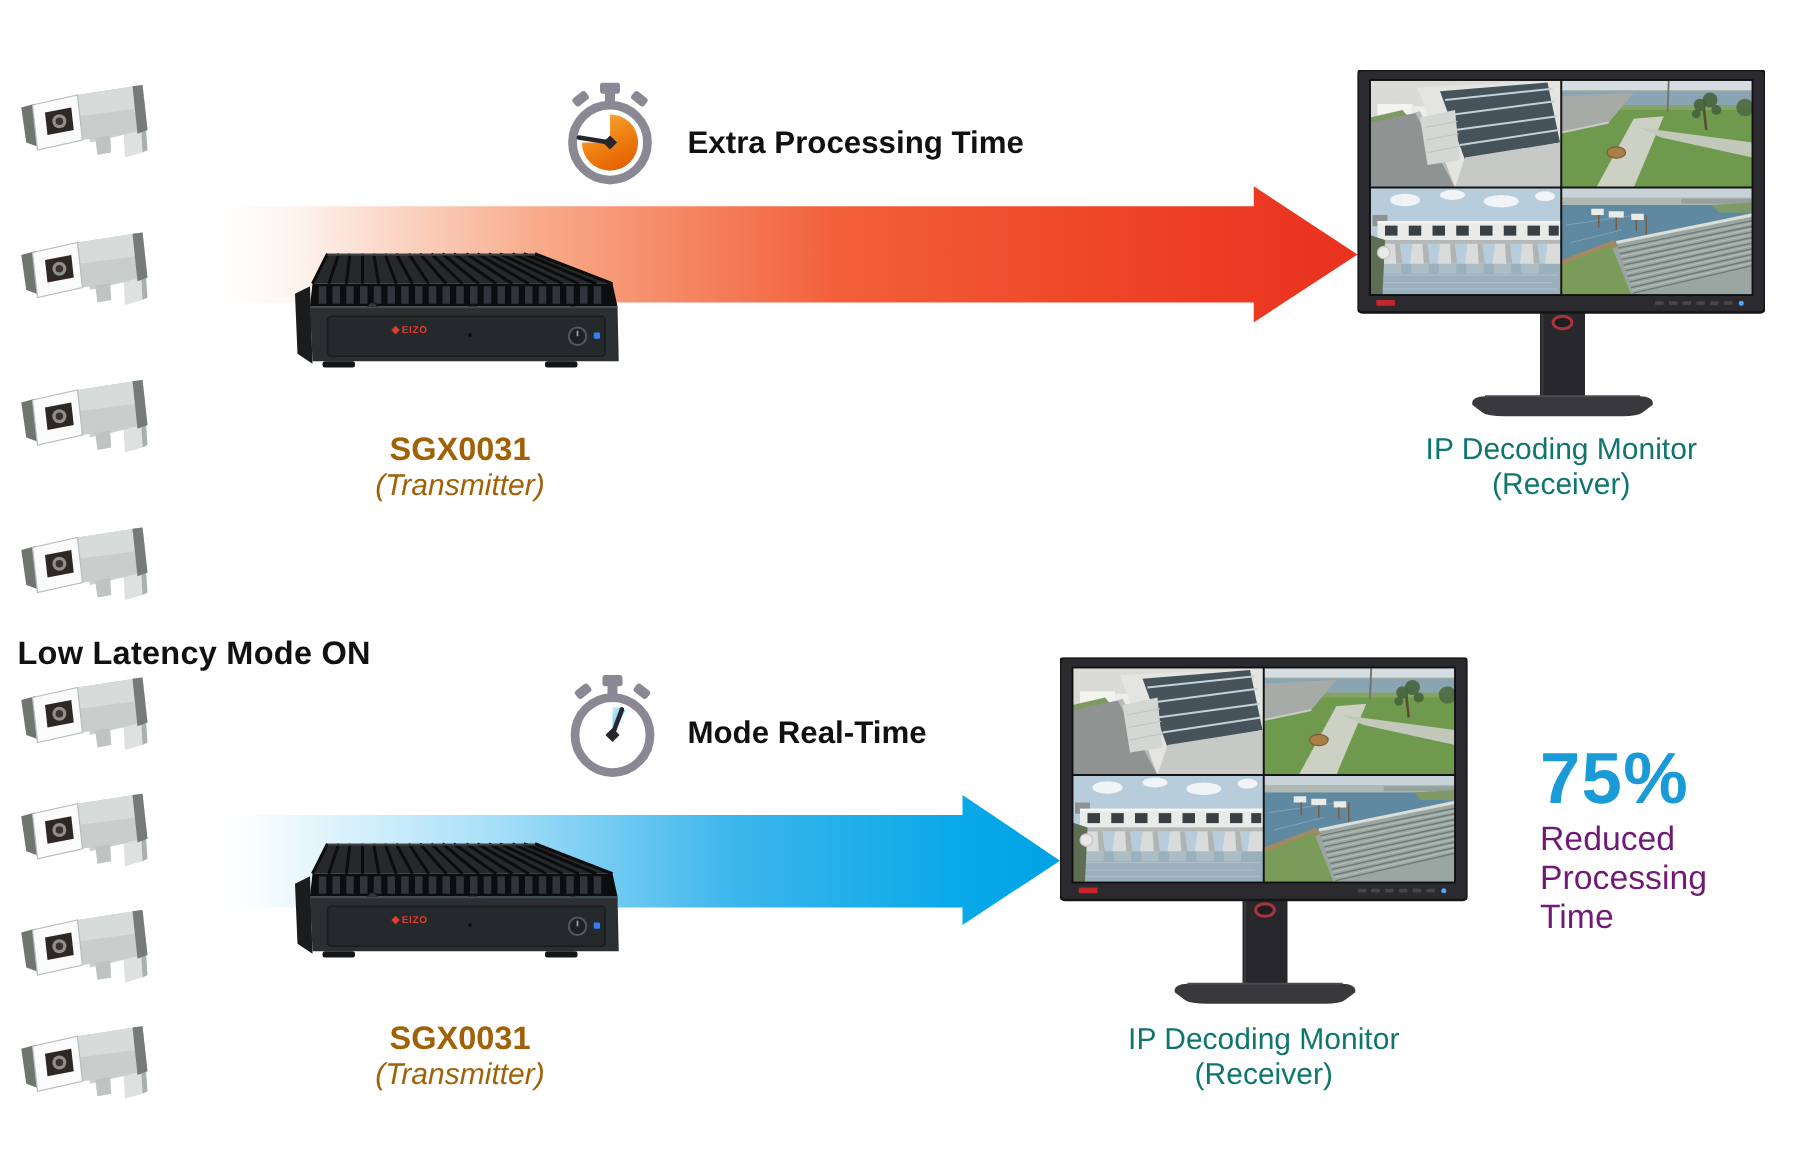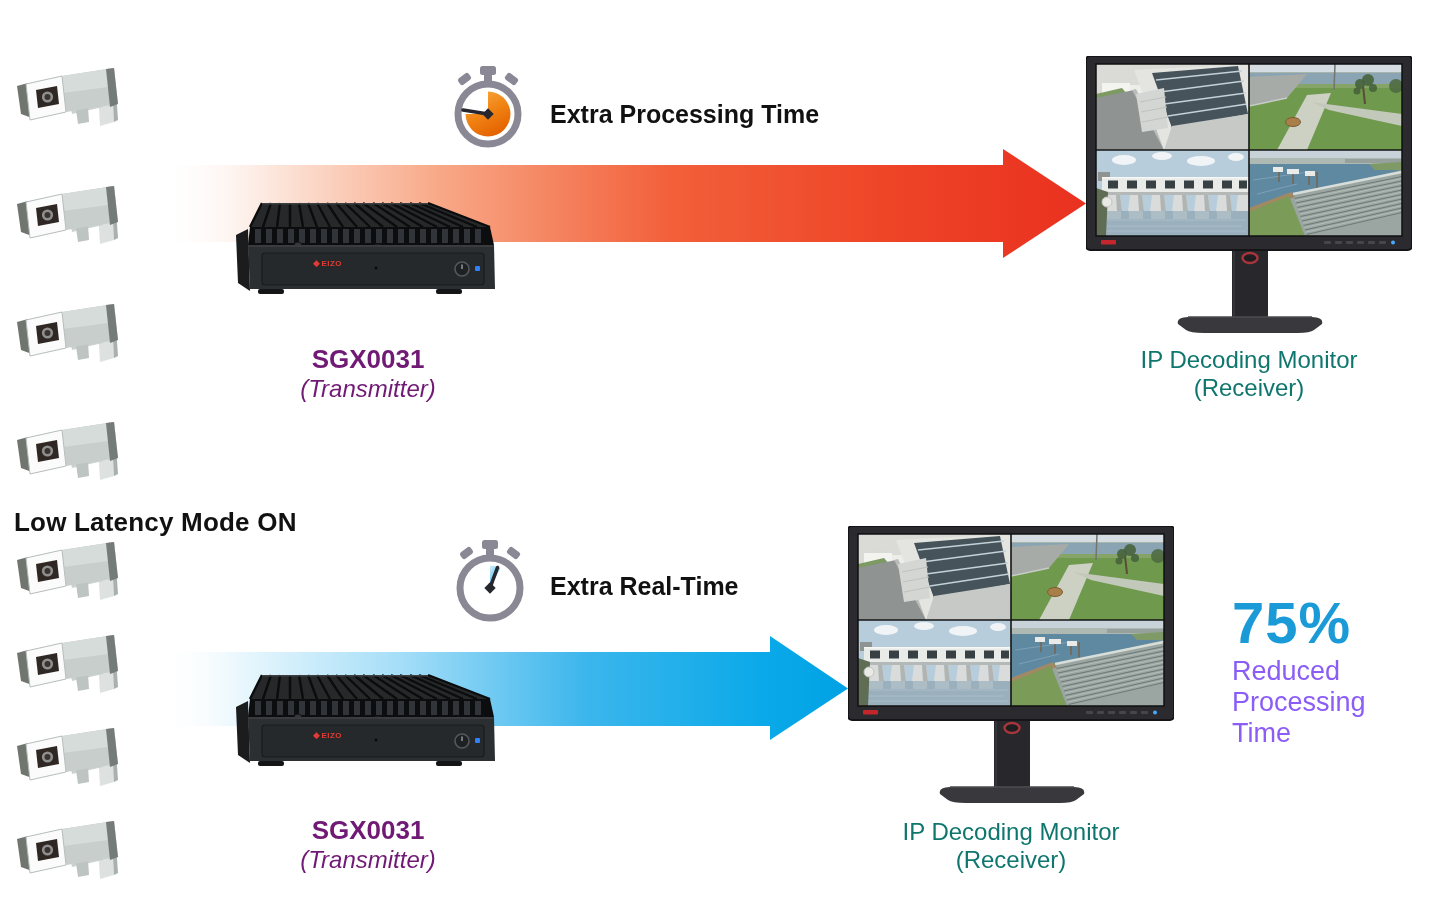--- a/index.html
+++ b/index.html
@@ -3,27 +3,27 @@
 <meta charset="utf-8">
 <style>
   html,body{margin:0;padding:0;background:#ffffff;}
   #stage{
     position:relative;width:1440px;height:920px;background:#ffffff;overflow:hidden;
     font-family:"Liberation Sans","DejaVu Sans",sans-serif;color:#1a1a1a;
   }
   .abs{position:absolute;}
   .section-title{font-size:26px;font-weight:bold;letter-spacing:0.2px;color:#111;}
   .timer-label{font-size:25px;font-weight:bold;color:#111;margin-left:12px;}
-  .device-label{text-align:center;line-height:30px;color:#701a75;}
+  .device-label{text-align:center;line-height:30px;color:#a16207;}
   .device-label .model{font-size:26px;font-weight:bold;display:block;}
   .device-label .role{font-size:24px;font-weight:normal;display:block;font-style:italic;}
   .monitor-label{text-align:center;line-height:28px;color:#0f766e;font-size:24px;}
   .monitor-label span{display:block;}
   .stat-value{font-size:58px;font-weight:bold;color:#1a9bd7;line-height:58px;letter-spacing:1px;}
-  .stat-caption{font-size:27px;font-weight:normal;color:#8b5cf6;line-height:31px;}
+  .stat-caption{font-size:27px;font-weight:normal;color:#701a75;line-height:31px;}
   .stat-caption span{display:block;}
   .brand-chip{font-size:8px;font-weight:bold;color:#e23b33;letter-spacing:0.5px;line-height:10px;white-space:nowrap;}
   .brand-chip .dia{font-size:9px;margin-right:1px;}
   svg{display:block;}
 </style>
 </head>
 <body>
 
 <svg width="0" height="0" style="position:absolute" aria-hidden="true">
   <defs>
@@ -396,21 +396,21 @@
     </svg>
 
   <svg class="abs" style="left:158px;top:634px;" width="690" height="108" viewBox="0 0 690 108">
     <rect x="0" y="18" width="614" height="74" fill="url(#gradBlue)"></rect>
     <polygon points="612,2 690,54.5 612,106" fill="url(#gradBlue)"></polygon>
   </svg>
 
   <svg class="abs" style="left:450px;top:540px;" width="80" height="86">
       <use href="#sym-stopwatch-blue"></use>
     </svg>
-  <div class="abs timer-label" style="left:538px;top:572px;">Extra Real-Time</div>
+  <div class="abs timer-label" style="left:538px;top:572px;">Mode Real-Time</div>
 
   <svg class="abs" style="left:228px;top:665px;" width="280" height="105">
       <use href="#sym-transmitter"></use>
     </svg>
   <div class="abs brand-chip" style="left:313px;top:730px;">
     <span class="dia">◆</span><span>EIZO</span>
   </div>
   <div class="abs device-label" style="left:228px;top:815px;width:280px;">
     <span class="model">SGX0031</span>
     <span class="role">(Transmitter)</span>

